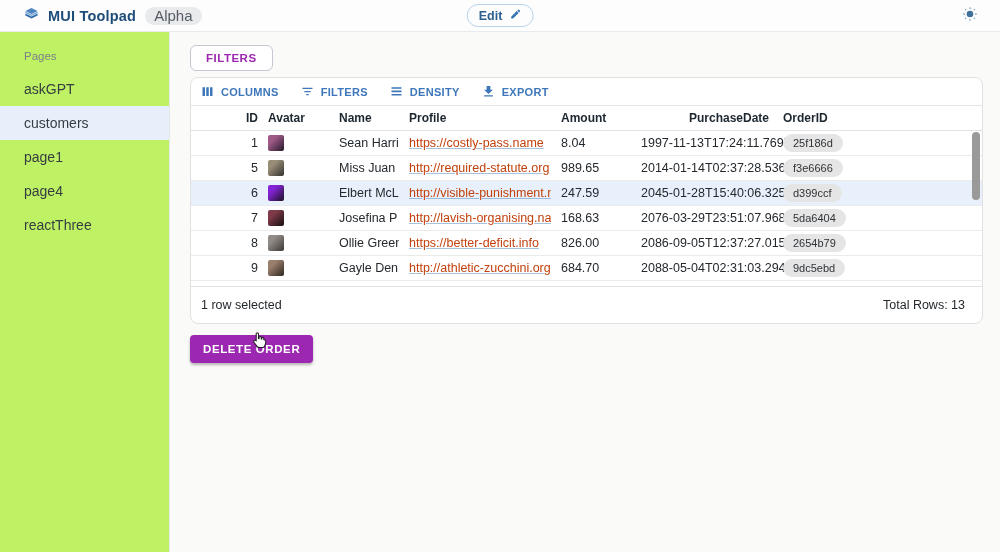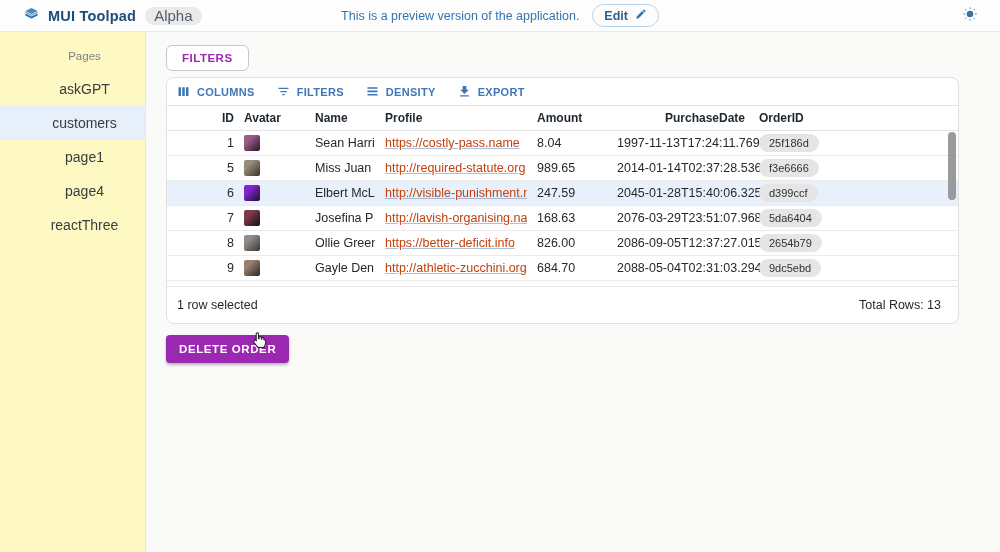--- a/index.html
+++ b/index.html
@@ -17,21 +17,21 @@
                    display:flex; align-items:center; gap:13px; white-space:nowrap; }
   .preview-text { font-size:12.5px; color:#3474b3; }
   .edit-btn { display:flex; align-items:center; gap:7px; border:1.5px solid #b9d2ea;
               border-radius:13px; padding:3px 11px; background:#fdfdfd; cursor:pointer;
               font-family:inherit; font-size:12.5px; font-weight:700; color:#2d608f; }
   .topbar-right { margin-left:auto; padding-right:22px; display:flex; align-items:center; }
   .icon-btn { background:none; border:none; cursor:pointer; display:flex; align-items:center; }
 
   
   .layout { display:flex; height:520px; }
-  .sidebar { width:146px; background:#fef9c3; border-right:1px solid #e4e6e8; padding-top:10px;text-align:center; }
+  .sidebar { width:170px; background:#bef264; border-right:1px solid #e4e6e8; padding-top:10px; }
   .sidebar-section-label { font-size:11.5px; color:#7a8188; margin:8px 0 10px 24px; }
   .sidebar-nav { list-style:none; }
   .sidebar-item { height:34px; line-height:34px; padding-left:24px; font-size:14px;
                   color:#363c42; cursor:pointer; }
   .sidebar-item.selected { background:#e7f0fa; }
 
   .main { flex:1; padding:13px 0 0 20px; }
 
   
   .refresh-btn { background:#fff; border:1px solid #ccc4d2; border-radius:6px; cursor:pointer;
@@ -92,21 +92,20 @@
         <path d="M1.5 5.2 8 2l6.5 3.2L8 8.4z" fill="#4e85c0"></path>
         <path d="M1.5 8.1 8 11.3l6.5-3.2v2.1L8 13.4 1.5 10.2z" fill="#2f6bab"></path>
         <path d="M1.5 5.9 8 9.1l6.5-3.2v1.5L8 10.6 1.5 7.4z" fill="#77a6d2"></path>
       </svg>
     </span>
     <span class="brand-title">MUI Toolpad</span>
     <span class="alpha-chip">Alpha</span>
   </div>
 
   <div class="topbar-center">
-    <span class="preview-text">This is a preview version of the application.</span>
     <button class="edit-btn">
       <span>Edit</span>
       <span>
         <svg width="12" height="12" viewBox="0 0 24 24" fill="#3474b3">
           <path d="M3 17.25V21h3.75L17.81 9.94l-3.75-3.75L3 17.25zM20.71 7.04a1 1 0 0 0 0-1.41l-2.34-2.34a1 1 0 0 0-1.41 0l-1.83 1.83 3.75 3.75 1.83-1.83z"></path>
         </svg>
       </span>
     </button>
   </div>
 

